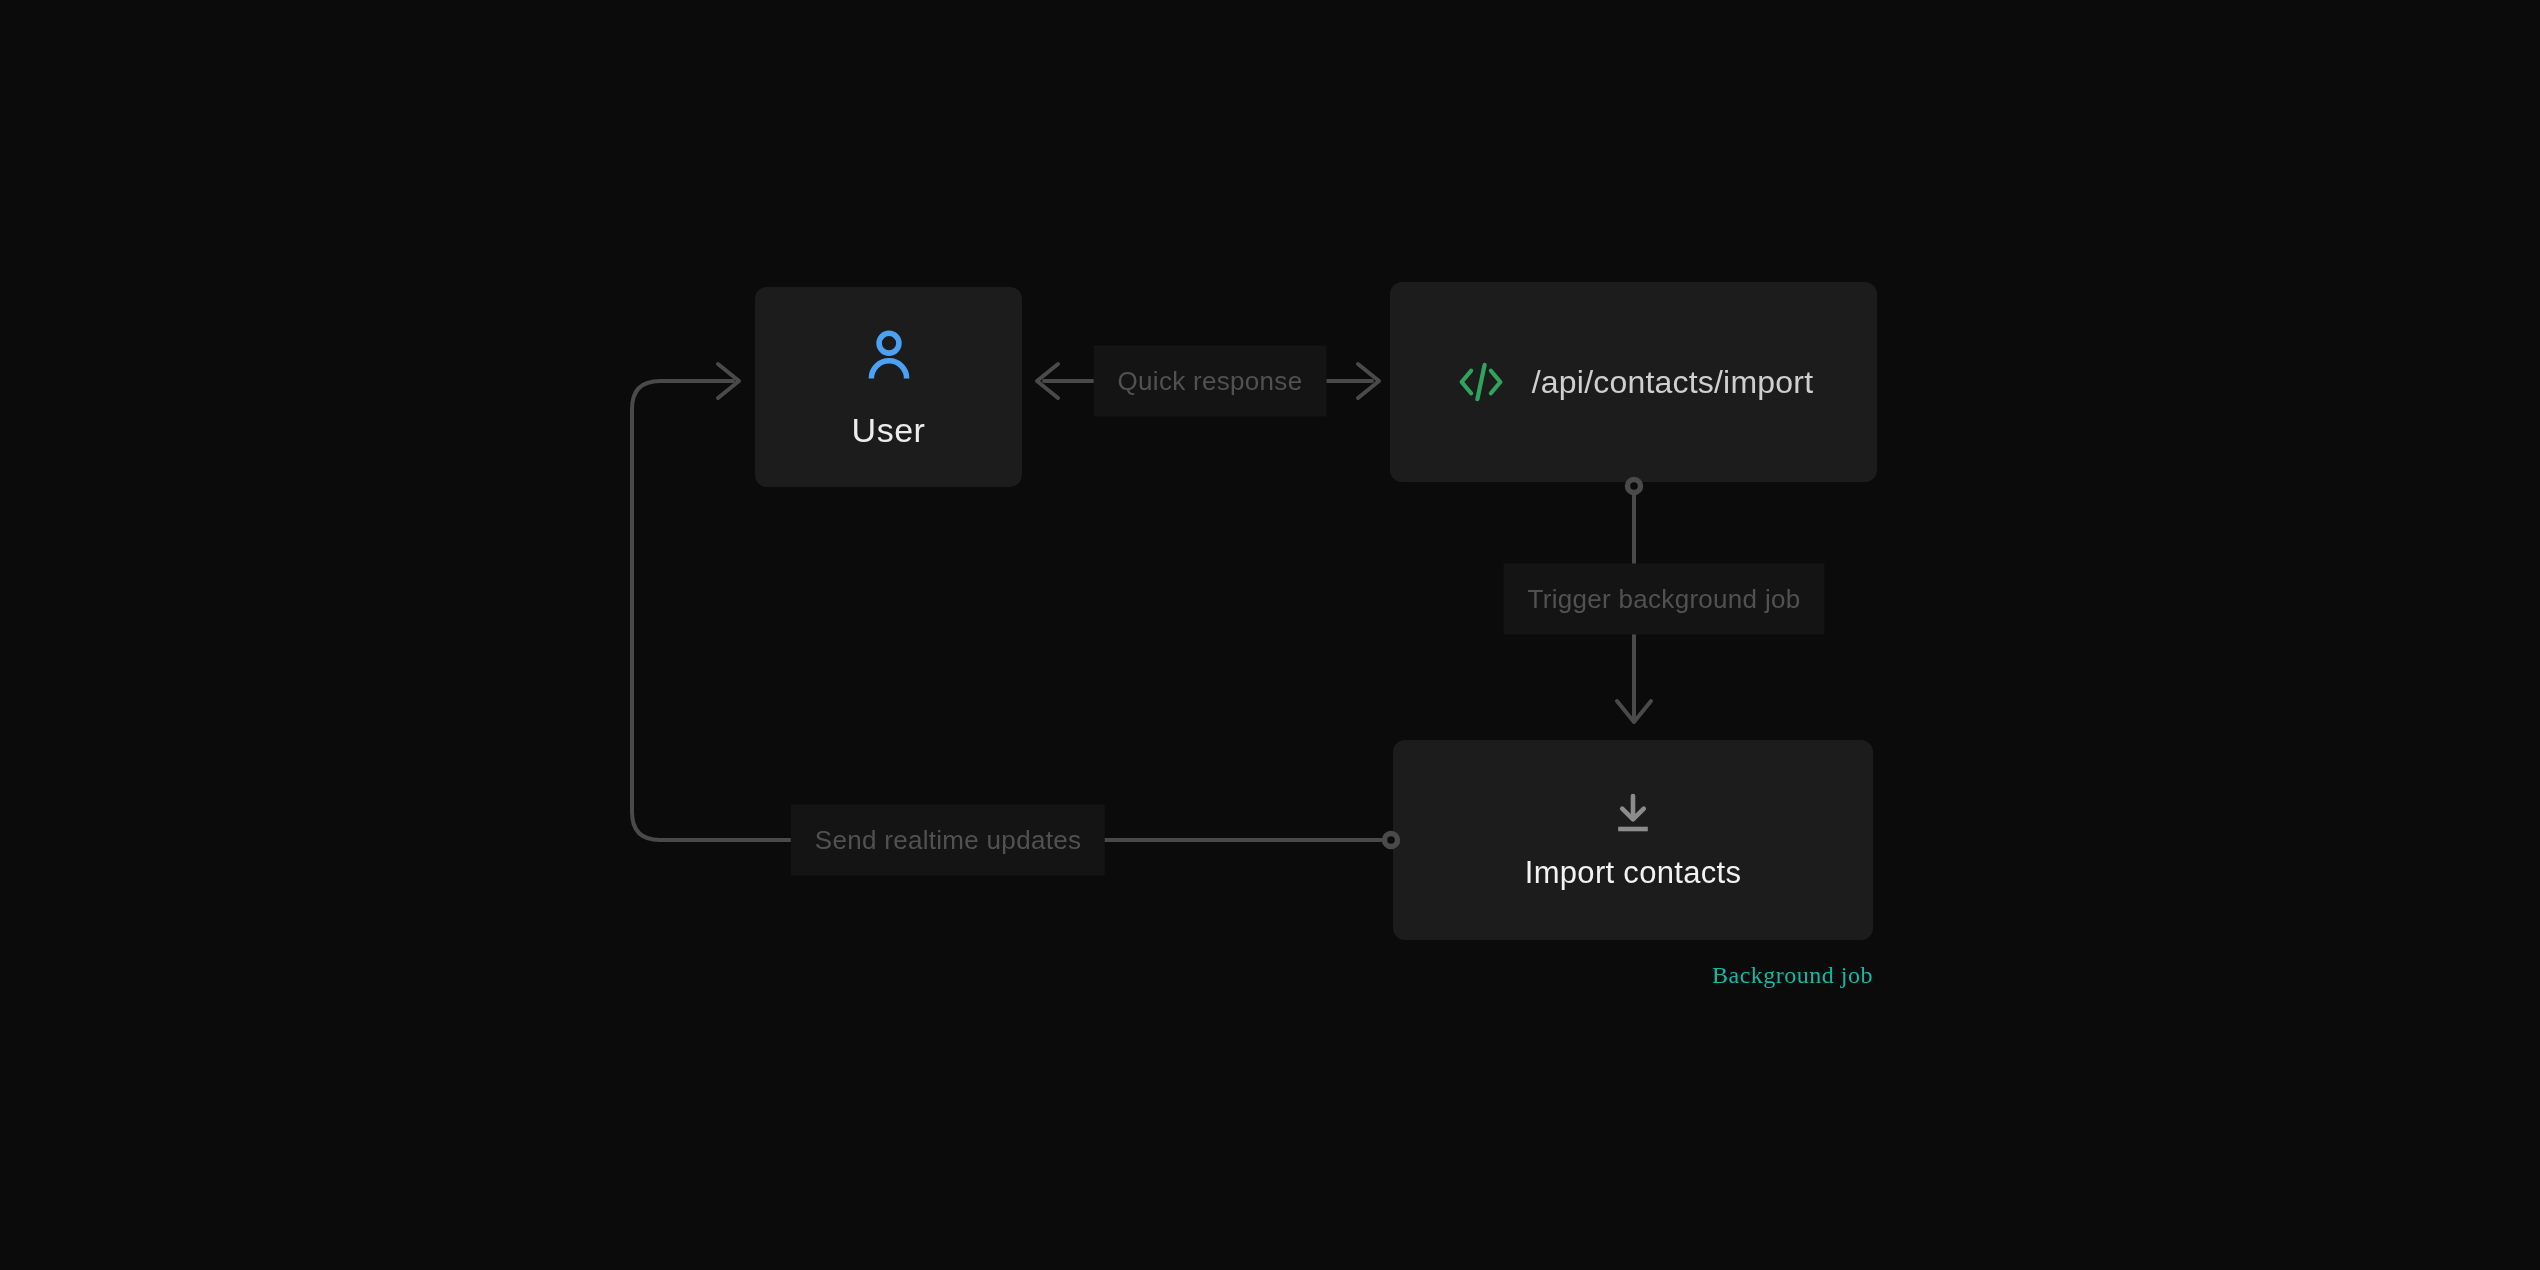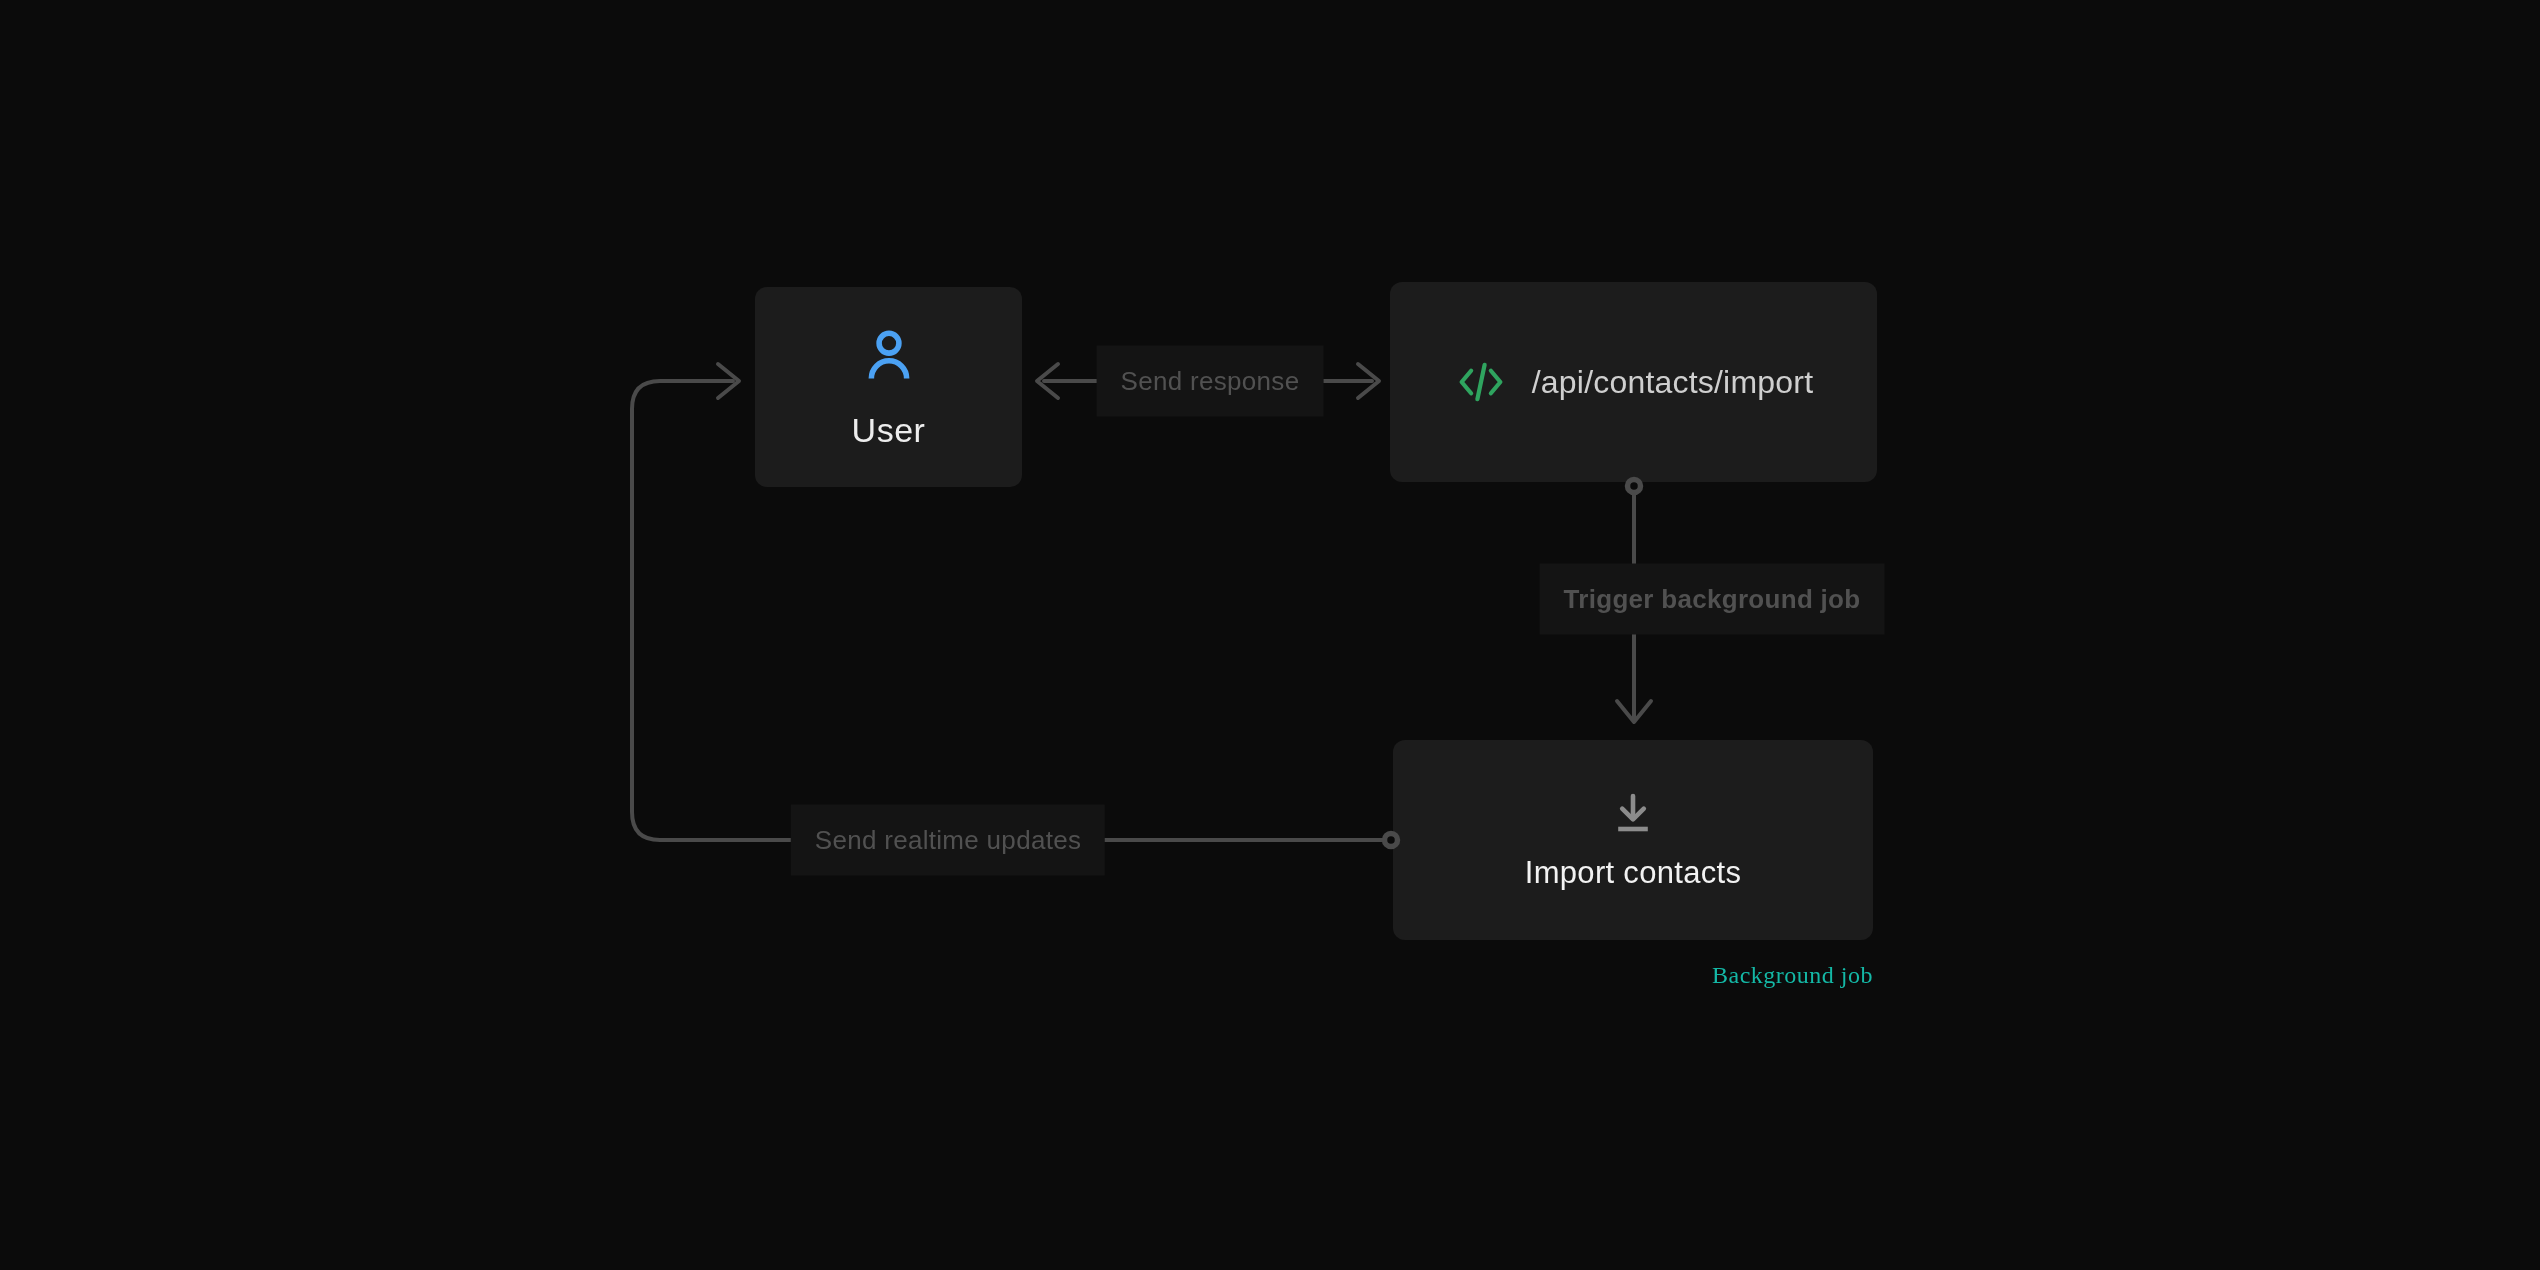--- a/index.html
+++ b/index.html
@@ -61,21 +61,21 @@
     z-index: 3;
     background: #141414;
     color: #515151;
     font-size: 26px;
     letter-spacing: 0.3px;
     padding: 20px 24px;
     white-space: nowrap;
     transform: translate(-50%, -50%);
   }
   .edge-label-quick    { left: 1210px; top: 381px; }
-  .edge-label-trigger  { left: 1712px; top: 599px; font-weight: bold; }
+  .edge-label-trigger  { left: 1664px; top: 599px; }
   .edge-label-realtime { left: 948px;  top: 840px; }
 
   
   .caption {
     position: absolute;
     z-index: 1;
     left: 1493px; top: 962px; width: 380px;
     text-align: right;
     font-family: Liberation Serif, serif;
     font-size: 24px;
@@ -132,21 +132,21 @@
       </g>
 
       <g>
         <path d="M1384 840 H660 Q632 840 632 812 V409 Q632 381 660 381 H733"></path>
         <path d="M718 364 L739 381 L718 398"></path>
         <circle cx="1391" cy="840" r="6.5" stroke-width="5.5" fill="#0b0b0b"></circle>
       </g>
     </g>
   </svg>
 
-  <div class="edge-label edge-label-quick">Send response</div>
+  <div class="edge-label edge-label-quick">Quick response</div>
 
   <div class="edge-label edge-label-trigger">Trigger background job</div>
 
   <div class="edge-label edge-label-realtime">Send realtime updates</div>
 
   <div class="caption">Background job</div>
 
 </div>
 
 </body></html>

